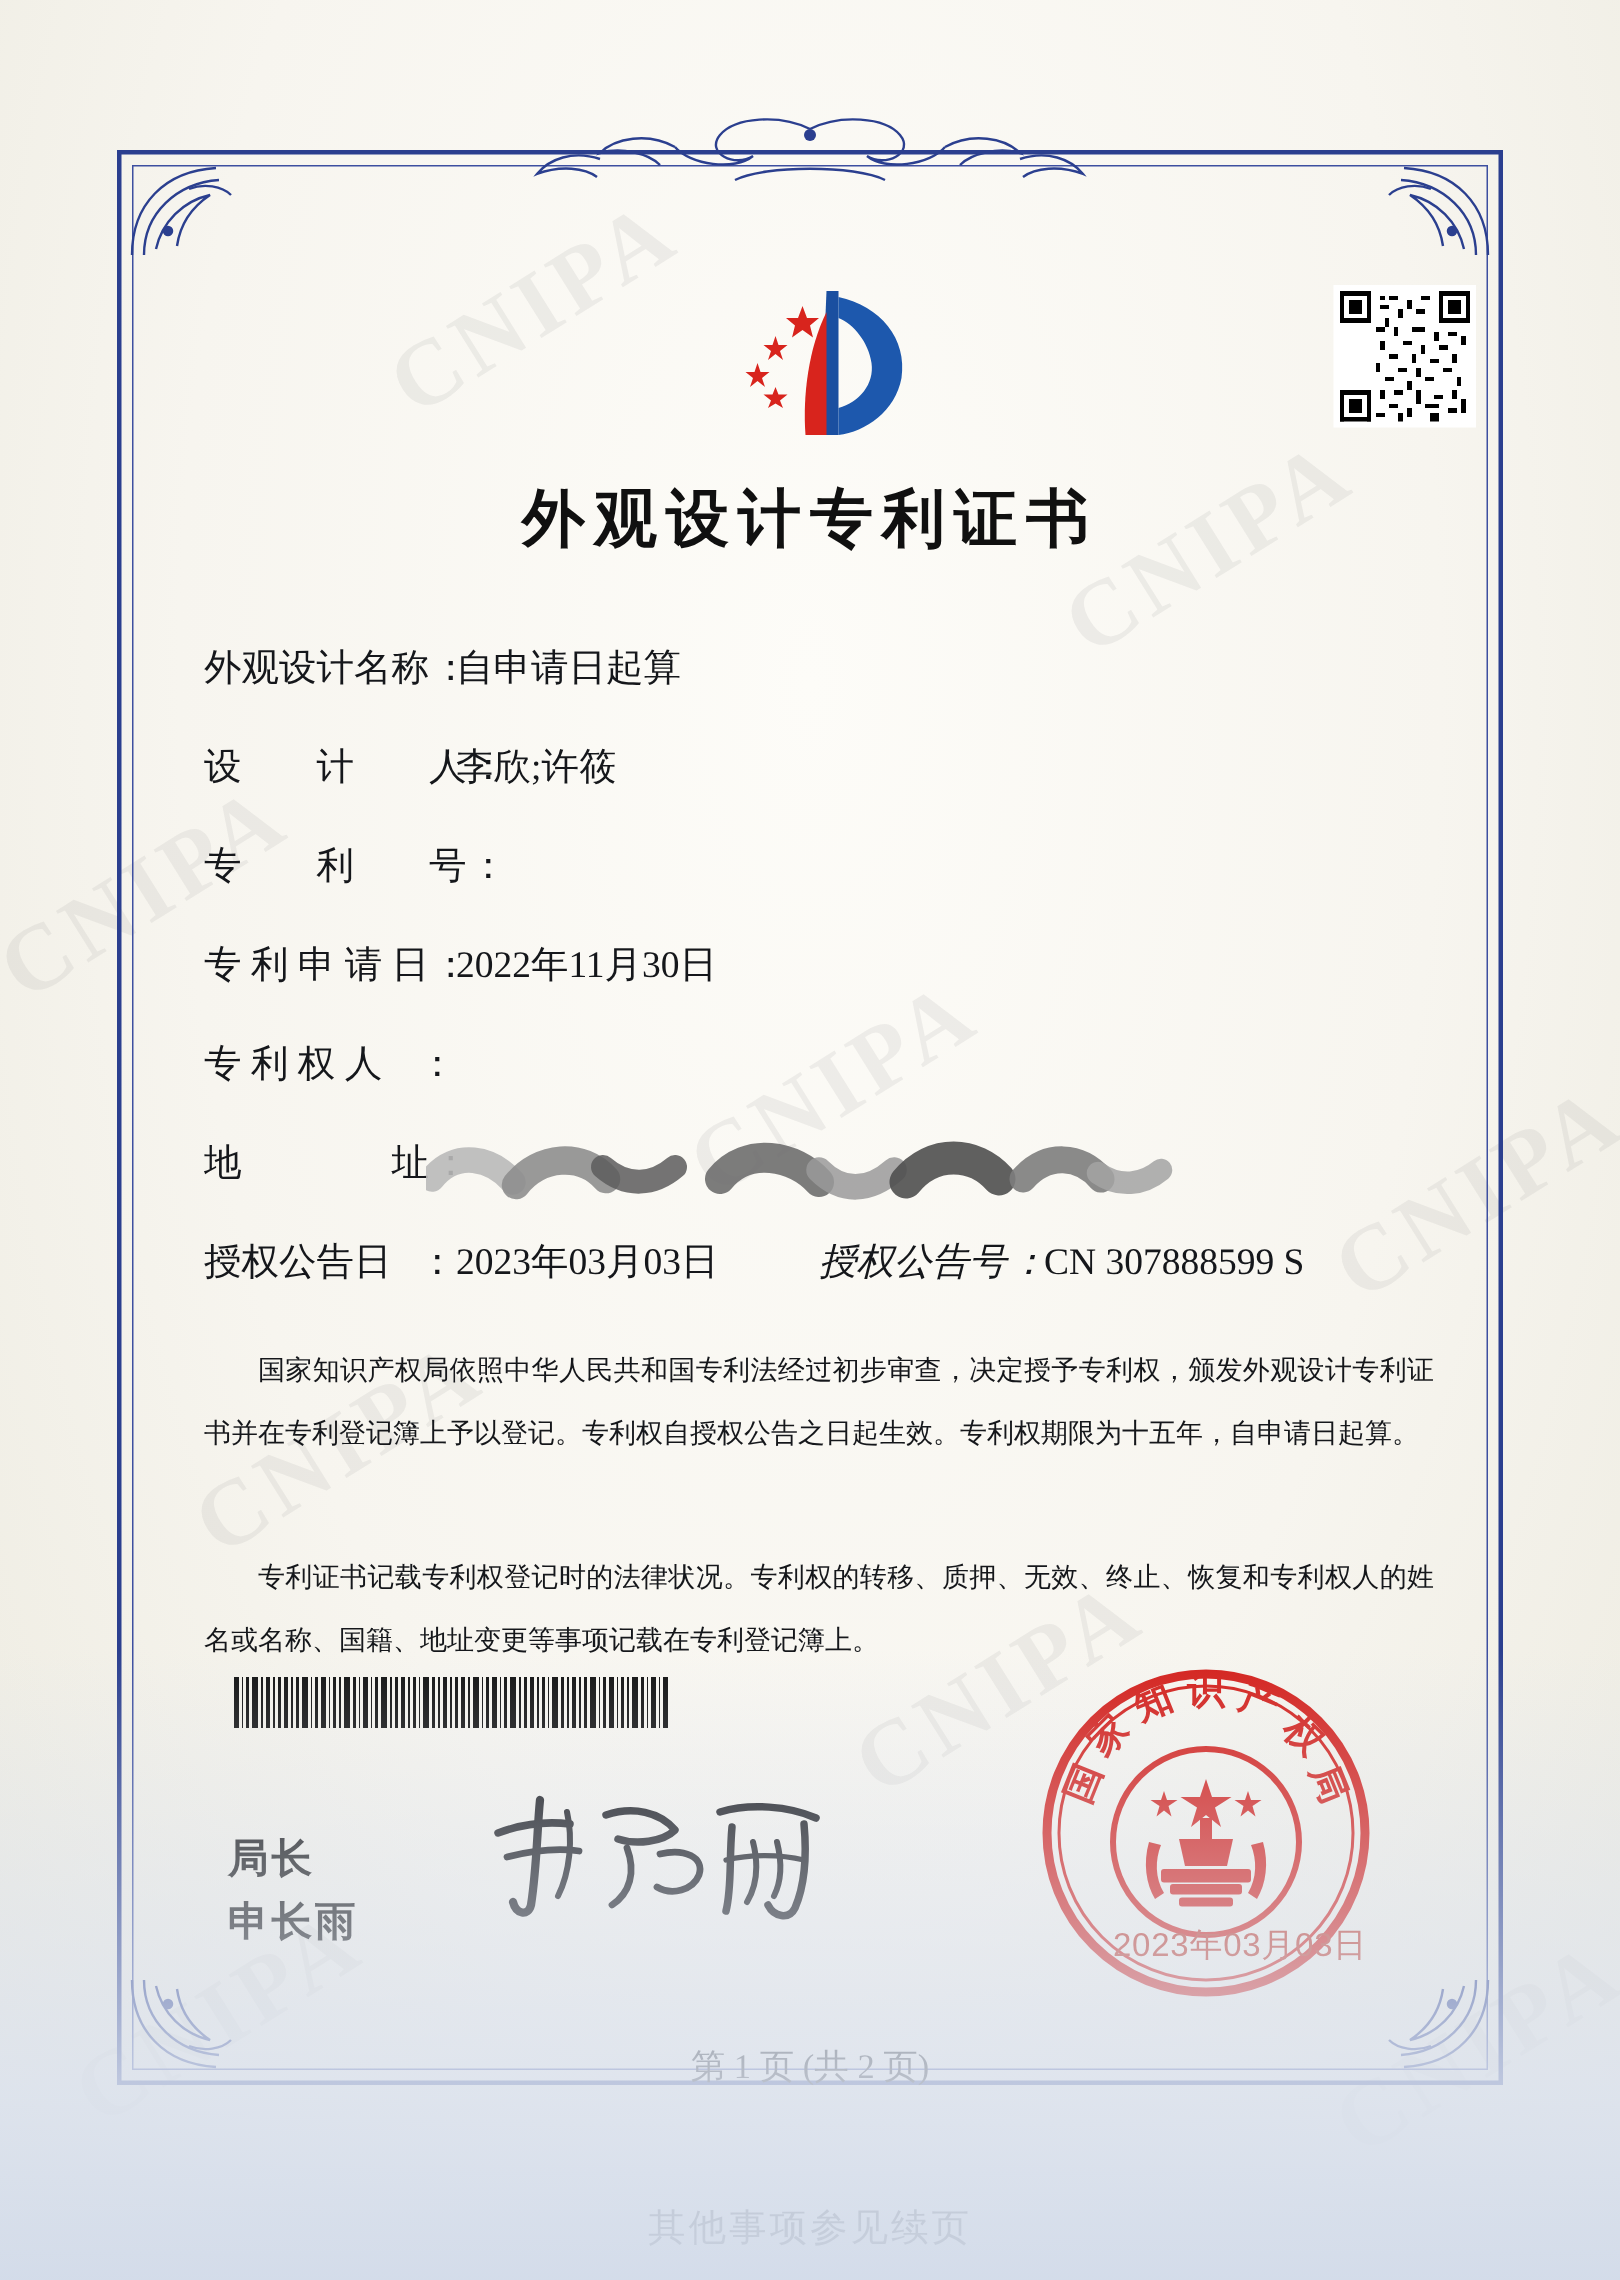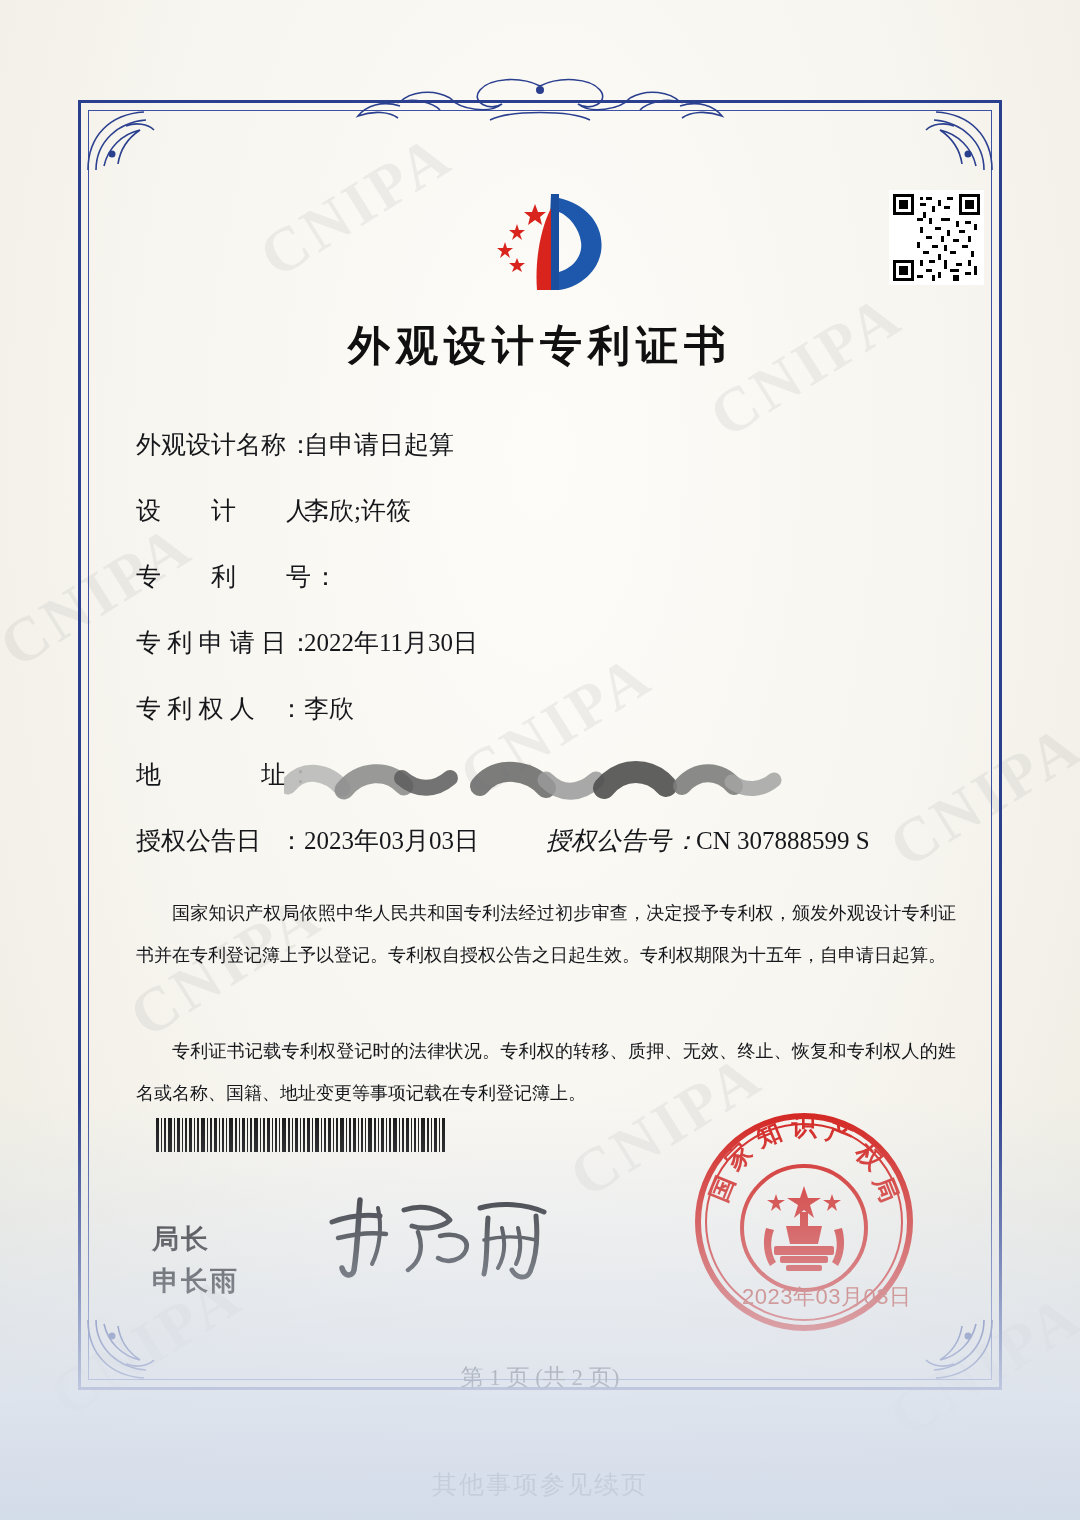--- a/index.html
+++ b/index.html
@@ -451,21 +451,20 @@
           <span class="colon">：</span>
       </span>
       <span class="value">2022年11月30日</span>
     </div>
 
     <div class="row">
       <span class="label">
         <span>专 利 权 人</span>
           <span class="colon">：</span>
       </span>
-      <span class="value">李欣</span>
     </div>
 
     <div class="row">
       <span class="label">
         <span>地　　　　址</span>
           <span class="colon">：</span>
       </span>
       <span class="value"></span>
     </div>
 

